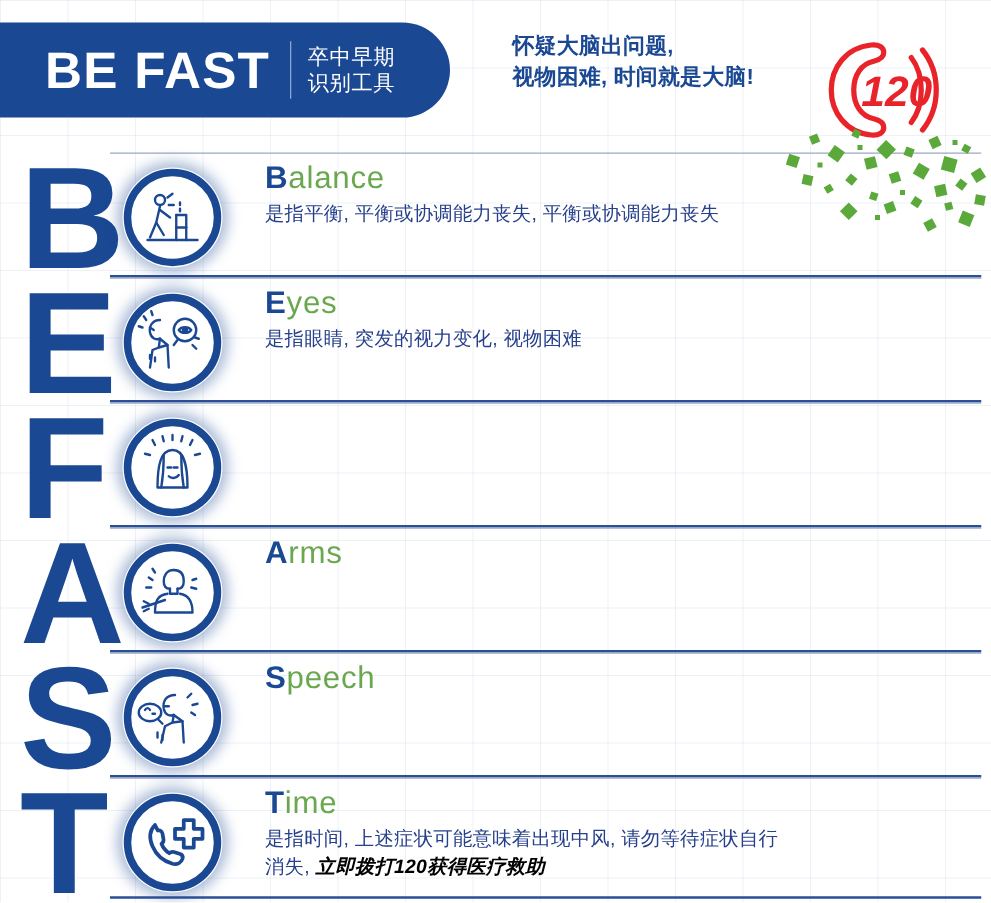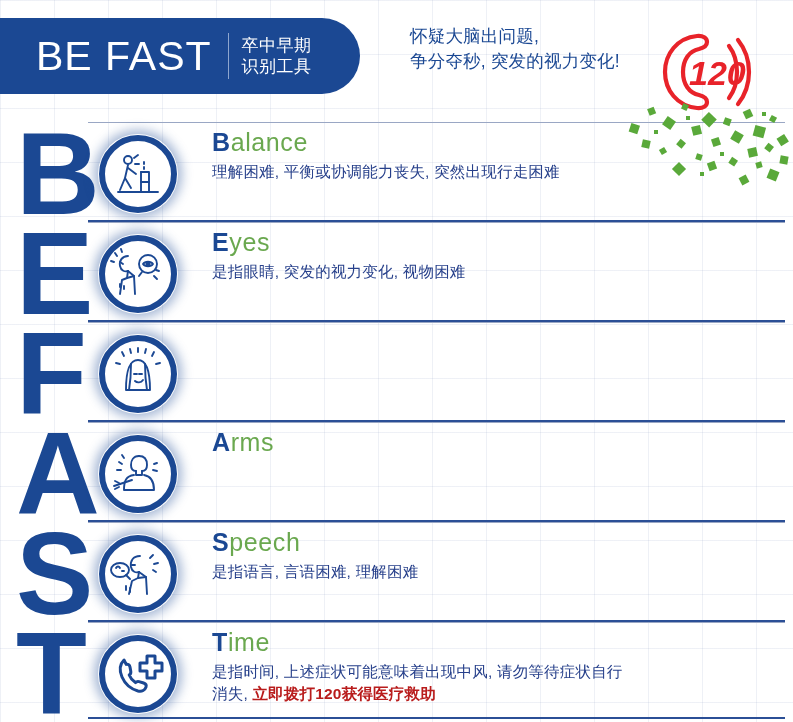--- a/index.html
+++ b/index.html
@@ -23,36 +23,36 @@
   #page{position:absolute;inset:0;z-index:2;}
 
   
   .header{
     position:absolute;left:0;top:18px;width:360px;height:76px;
     background:#1b4893;
     border-top-right-radius:38px;border-bottom-right-radius:38px;
     display:flex;align-items:center;
   }
   .hdr-main{
-    color:#ffffff;font-size:41px;font-weight:normal;
+    color:#ffffff;font-size:41px;font-weight:bold;
     letter-spacing:1px;margin-left:36px;line-height:1;
     white-space:nowrap;
   }
   .hdr-div{
     width:1px;height:46px;background:#8ea6cf;margin:0 13px 0 16px;
   }
   .hdr-sub{
     color:#ffffff;font-size:17px;font-weight:normal;line-height:1.25;
     letter-spacing:0.5px;
   }
 
   
   .callout{
     position:absolute;left:410px;top:24px;
-    color:#1b4893;font-weight:normal;font-size:17.5px;
+    color:#1b4893;font-weight:bold;font-size:17.5px;
     line-height:1.42;letter-spacing:0.2px;
     white-space:nowrap;
   }
   .callout div{margin:0;}
 
   
   .badge120{position:absolute;left:645px;top:30px;width:110px;height:88px;}
 
   
   .confetti{position:absolute;left:620px;top:96px;width:175px;height:110px;z-index:1;}
@@ -86,21 +86,21 @@
   .rowtext{position:absolute;left:212px;top:6px;right:20px;}
   .rowtitle{
     font-size:25px;font-weight:bold;line-height:1.15;
     letter-spacing:0.6px;margin-bottom:4px;
   }
   .rowtitle .ini{color:#1b4893;}
   .rowtitle .rest{color:#6aa84f;font-weight:normal;}
   .rowdesc{
     color:#27408b;font-size:15.5px;line-height:1.42;letter-spacing:0.2px;
   }
-  .rowdesc .emph{color:#b91c1c;font-weight:bold;}
+  .rowdesc .emph{color:#000000;font-weight:bold;font-style:italic;}
   .bottomline{
     position:absolute;left:88px;right:8px;top:717px;height:2px;background:#2b4f96;
   }
 </style>
 </head>
 <body>
 
 <div id="grid"></div>
 
 <div id="page">
@@ -109,21 +109,21 @@
     <div class="hdr-main">BE FAST</div>
     <div class="hdr-div"></div>
     <div class="hdr-sub">
       <div>卒中早期</div>
       <div>识别工具</div>
     </div>
   </div>
 
   <div class="callout">
     <div>怀疑大脑出问题,</div>
-    <div>争分夺秒, 突发的视力变化!</div>
+    <div>视物困难, 时间就是大脑!</div>
   </div>
 
   <div class="badge120">
     <svg viewBox="0 0 110 88" width="110" height="88">
       <g fill="none" stroke="#e8232a" stroke-width="4.2" stroke-linecap="round">
         <path d="M52 6 C32 8 20 24 20 42 C20 60 32 76 52 78 C58 78.6 62 76 62 72 C62 68 58 66 54 65
                  C44 63 38 54 38 42 C38 30 44 21 54 19 C58 18 62 16 62 12 C62 8 58 5.4 52 6 Z"></path>
         <path d="M84 16 C90 24 92 32 92 42 C92 52 90 60 84 68"></path>
         <path d="M93 10 C101 20 104 31 104 42 C104 53 101 64 93 74"></path>
       </g>
@@ -189,21 +189,21 @@
           <path d="M43 48 L51 48"></path>
           <path d="M36 24 L40 21 M37 30 L41 30"></path>
           <path d="M46 28 L46 30 M46 33 L46 35"></path>
         </g>
       </svg>
     </div>
     <div class="rowtext">
       <div class="rowtitle">
         <span class="ini">B</span><span class="rest">alance</span>
       </div>
-      <div class="rowdesc">理解困难, 平衡或协调能力丧失, 突然出现行走困难</div>
+      <div class="rowdesc">是指平衡, 平衡或协调能力丧失, 平衡或协调能力丧失</div>
     </div>
     <div class="sep-bot"></div>
   </div>
 
   <div class="row" style="top:222px;height:100px;">
     <div class="sep-top"></div>
     <div class="bigletter">E</div>
     <div class="iconwrap">
       <div class="glow"></div>
       <svg viewBox="0 0 80 80">
@@ -300,21 +300,20 @@
           <path d="M18 34 C19 32 21 32 22 34 M24 37 L26 37"></path>
           <path d="M52 24 L55 21 M56 30 L60 29 M55 36 L58 38"></path>
           <path d="M28 52 L28 56 M32 54 L32 58"></path>
         </g>
       </svg>
     </div>
     <div class="rowtext">
       <div class="rowtitle">
         <span class="ini">S</span><span class="rest">peech</span>
       </div>
-      <div class="rowdesc">是指语言, 言语困难, 理解困难</div>
     </div>
     <div class="sep-bot"></div>
   </div>
 
   <div class="row" style="top:622px;height:98px;">
     <div class="sep-top"></div>
     <div class="bigletter">T</div>
     <div class="iconwrap">
       <div class="glow"></div>
       <svg viewBox="0 0 80 80">

